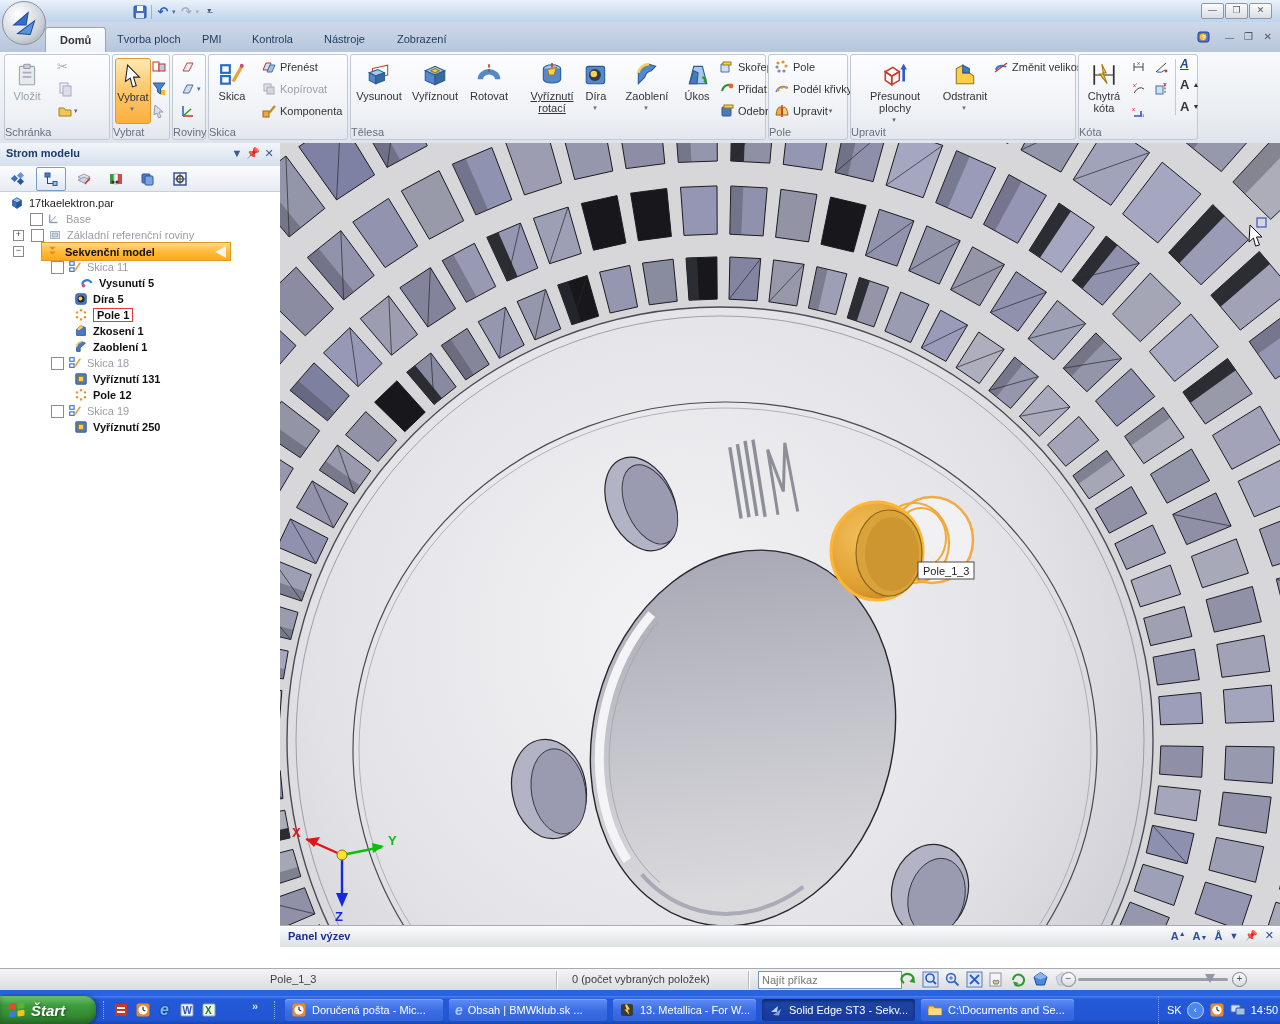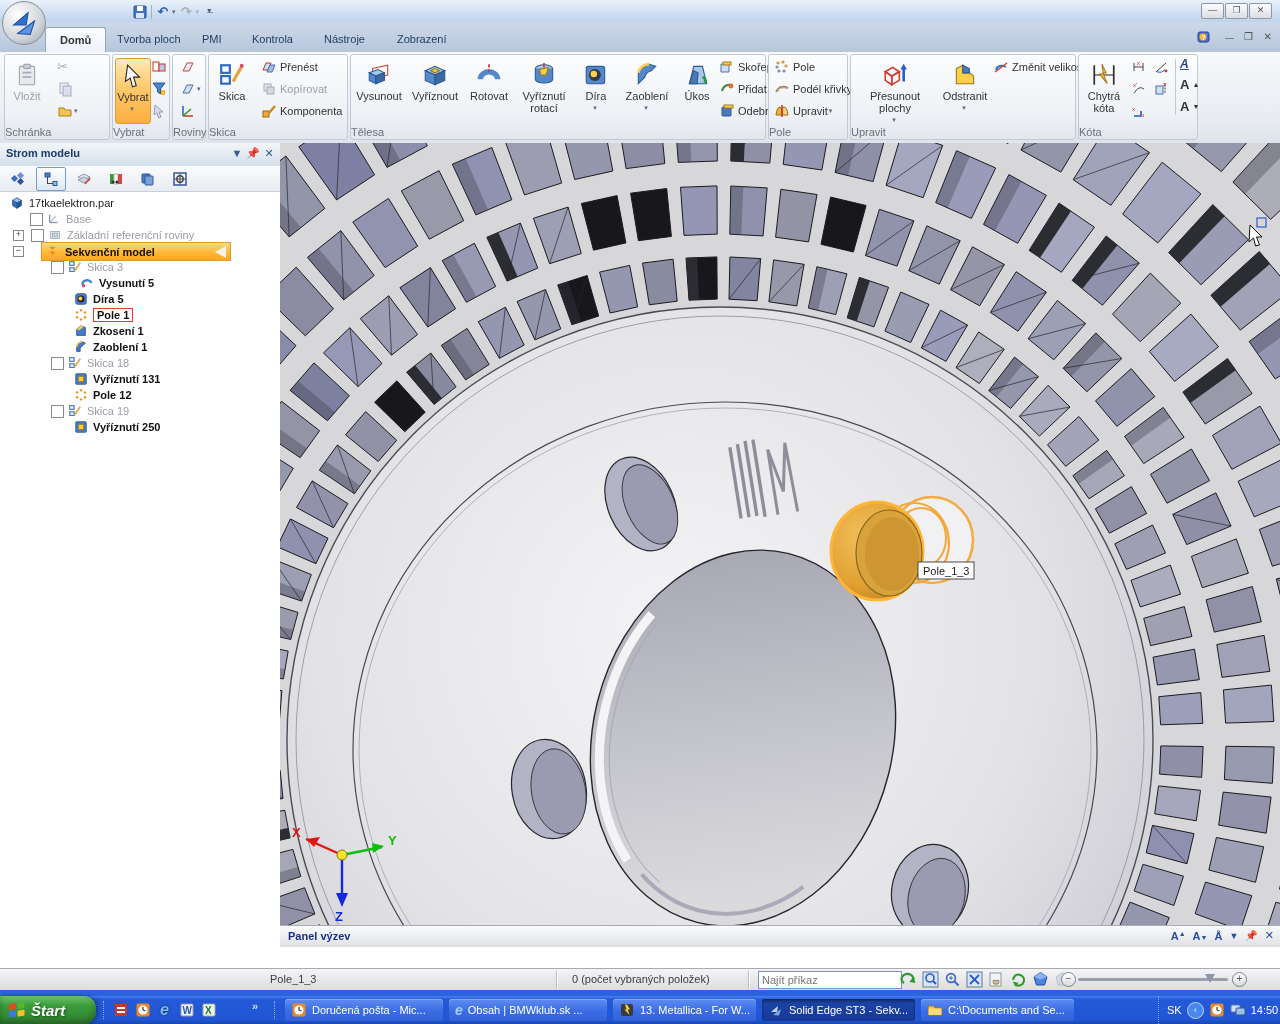--- a/index.html
+++ b/index.html
@@ -301,21 +301,21 @@
       </div>
     <div class="bigbtn" style="left:114px;width:48px;">
       <span class="bicon">
           <svg class="i24" viewBox="0 0 24 24">
             <path d="M4 16 a8 7 0 1 1 16 0" fill="none" stroke="#5588c8" stroke-width="5"></path>
             <line x1="12" y1="2" x2="12" y2="9" stroke="#d03a2a" stroke-width="1.6" stroke-dasharray="3 2"></line>
           </svg>
         </span>
       <span>Rotovat</span>
       </div>
-    <div class="bigbtn" style="left:164px;width:58px;">
+    <div class="bigbtn" style="left:172px;width:58px;text-decoration:underline;">
       <span class="bicon">
           <svg class="i24" viewBox="0 0 24 24">
             <ellipse cx="12" cy="6" rx="8" ry="3.4" fill="#a8c8ea" stroke="#2a5a9a"></ellipse>
             <path d="M4 6 v10 a8 3.4 0 0 0 16 0 V6" fill="#5588c8" stroke="#2a5a9a"></path>
             <polygon points="8,7 16,5 14,12 9,12" fill="#ffcf4a" stroke="#9a7a1a"></polygon>
             <line x1="12" y1="1" x2="12" y2="5" stroke="#d03a2a" stroke-width="1.6"></line>
           </svg>
         </span>
       <span>Vyříznutí rotací</span>
       </div>
@@ -595,21 +595,21 @@
       <span class="mark"></span>
     </span>
   </div>
   <div class="trow gray" style="top:116px;left:51px;">
     <span class="cb"></span>
     <span class="ti"><svg viewBox="0 0 16 16" class="i16" style="width:14px;height:14px;">
           <rect x="2" y="2" width="5" height="4" fill="none" stroke="#4a7ac8" stroke-width="1.4"></rect>
           <rect x="2" y="9" width="5" height="4" fill="none" stroke="#4a7ac8" stroke-width="1.4"></rect>
           <line x1="8" y1="12" x2="14" y2="3" stroke="#e8a23a" stroke-width="2"></line>
         </svg></span>
-    <span class="lbl">Skica 3</span>
+    <span class="lbl">Skica 11</span>
   </div>
   <div class="trow boldi" style="top:132px;left:76px;">
     <span class="ti"><svg viewBox="0 0 16 16" class="i16" style="width:14px;height:14px;">
           <path d="M3 10 a5 4 0 0 1 10 -2" fill="none" stroke="#3a7ac8" stroke-width="2.6"></path>
           <circle cx="4" cy="11" r="2" fill="#d04a8a"></circle>
         </svg></span>
     <span class="lbl">Vysunutí 5</span>
   </div>
   <div class="trow boldi" style="top:148px;left:70px;">
     <span class="ti"><svg viewBox="0 0 16 16" class="i16" style="width:14px;height:14px;">

